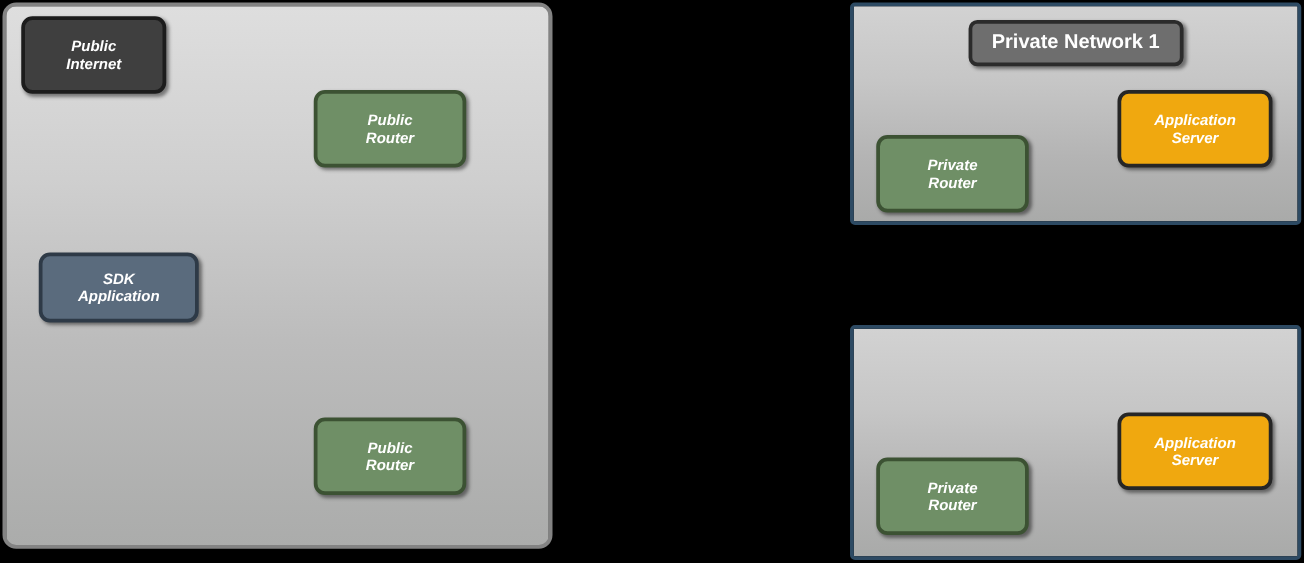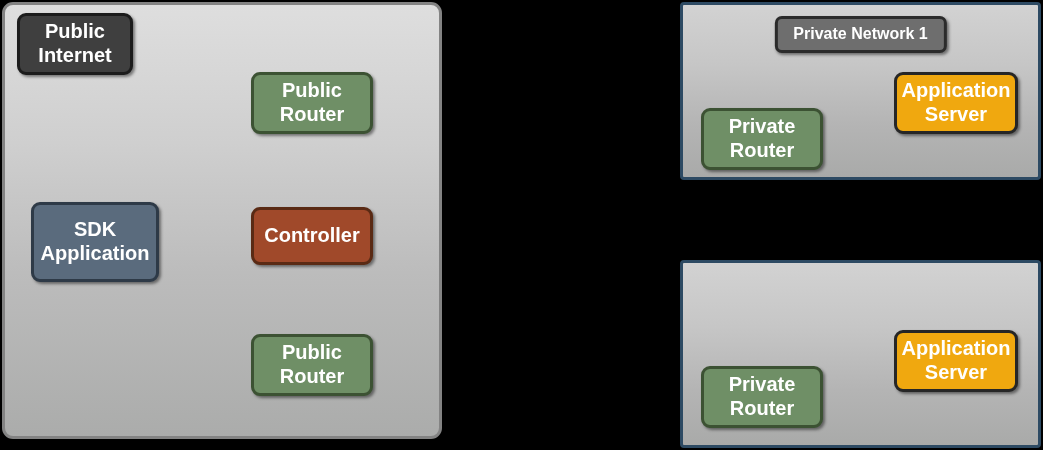--- a/index.html
+++ b/index.html
@@ -74,38 +74,39 @@
 
   
   .node {
     position: absolute;
     box-sizing: border-box;
     display: flex;
     align-items: center;
     justify-content: center;
     text-align: center;
     color: #ffffff;
-    font-size: 20px;
+    font-size: 12px;
     font-weight: bold;
     line-height: 1.18;
     border-radius: 9px;
     box-shadow: 2px 2px 3px rgba(0,0,0,0.45);
     white-space: pre-line;
+    font-style: italic;
   }
 
   .node-dark   { background: #3f3f3f; border: 3px solid #1c1c1c; }
   .node-green  { background: #6f8f66; border: 3px solid #3c5233; }
   .node-slate  { background: #5a6b7d; border: 3px solid #2e3a47; }
   .node-rust   { background: #a0492a; border: 3px solid #5a2a14; }
   .node-amber  { background: #f0a80f; border: 3px solid #262626; color: #ffffff; }
 
   
   .n-public-internet { left: 12px;  top: 8px;   width: 116px; height: 62px; }
   .n-public-router-1 { left: 246px; top: 67px;  width: 122px; height: 62px; }
-  .n-sdk-app         { left: 26px;  top: 197px; width: 128px; height: 80px; }
+  .n-sdk-app         { left: 26px;  top: 197px; width: 128px; height: 56px; }
   .n-controller      { left: 246px; top: 202px; width: 122px; height: 58px; }
   .n-public-router-2 { left: 246px; top: 329px; width: 122px; height: 62px; }
 
   
   .n-private-router  { left: 18px;  top: 67px;  width: 122px; height: 62px; margin-top: 36px; }
   .n-app-server      { left: 211px; top: 67px;  width: 124px; height: 62px; }
 </style>
 </head>
 <body>
 
@@ -115,21 +116,20 @@
 
     <div class="node node-dark n-public-internet">Public
 Internet</div>
 
     <div class="node node-green n-public-router-1">Public
 Router</div>
 
     <div class="node node-slate n-sdk-app">SDK
 Application</div>
 
-    <div class="node node-rust n-controller">Controller</div>
 
     <div class="node node-green n-public-router-2">Public
 Router</div>
   </div>
 
   <div class="panel panel-private panel-private-1">
 
     <div class="net-title">Private Network 1</div>
 
     <div class="node node-green n-private-router">Private

